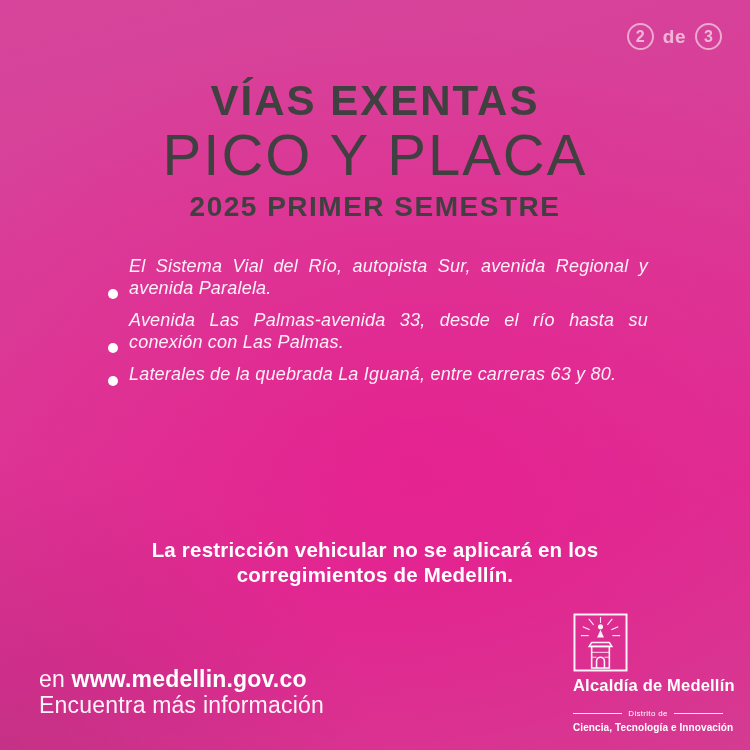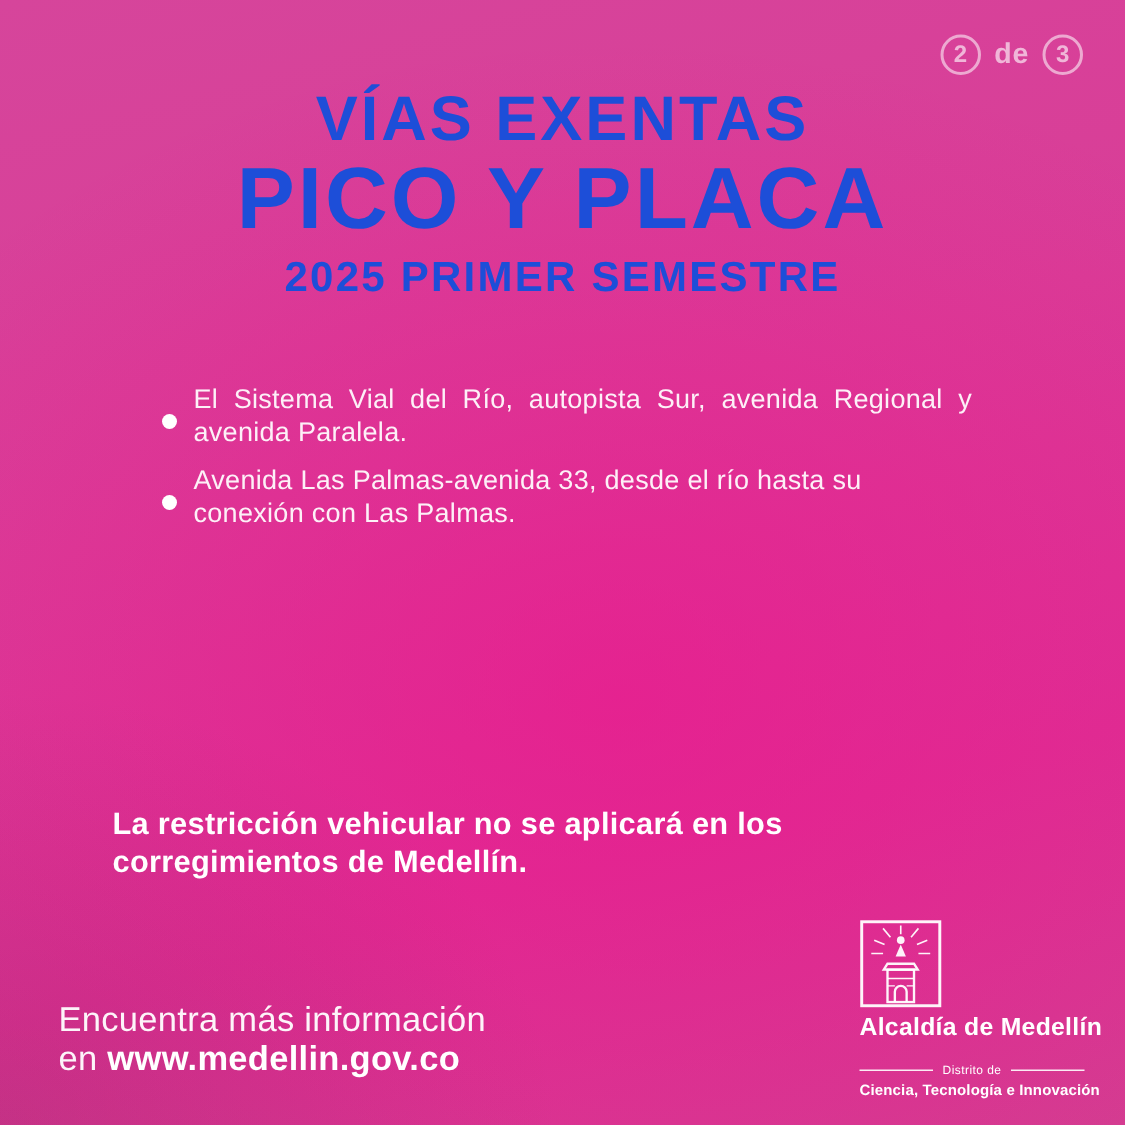--- a/index.html
+++ b/index.html
@@ -37,35 +37,35 @@
     align-items: center;
     justify-content: center;
     font-size: 16px;
     line-height: 1;
   }
   .page-sep { font-size: 19px; letter-spacing: 0.5px; text-align: center; }
 
   
   .title-block {
     position: absolute;
-    top: 58px;
+    top: 80px;
     left: 0;
     width: 750px;
     text-align: center;
-    color: #1d4ed8;
+    color: #404040;
   }
   .title-line1 {
     font-size: 42px;
     font-weight: 800;
     letter-spacing: 2px;
     line-height: 1.0;
   }
   .title-line2 {
     font-size: 58px;
-    font-weight: 700;
+    font-weight: 400;
     letter-spacing: 2px;
     line-height: 1.0;
     margin-top: 4px;
   }
   .title-line3 {
     font-size: 28px;
     font-weight: 800;
     letter-spacing: 1.5px;
     line-height: 1.0;
     margin-top: 9px;
@@ -75,22 +75,23 @@
   .road-list {
     position: absolute;
     top: 256px;
     left: 108px;
     width: 540px;
     list-style: none;
     color: rgba(255,255,255,0.93);
   }
   .road-item {
     display: flex;
-    align-items: center;
+    align-items: flex-end;
     margin-bottom: 11px;
+    font-style: italic;
   }
   .bullet-dot {
     flex: 0 0 auto;
     width: 10px;
     height: 10px;
     border-radius: 50%;
     background: #ffffff;
     margin-top: 6px;
     margin-right: 11px;
   }
@@ -102,21 +103,21 @@
   }
   .road-item:last-child .road-text,
   .road-item:nth-child(4) .road-text { text-align: left; }
 
   
   .notice {
     position: absolute;
     top: 537px;
     left: 75px;
     width: 600px;
-    text-align: left;
+    text-align: center;
     font-size: 20.5px;
     font-weight: bold;
     line-height: 25px;
     letter-spacing: 0.2px;
     color: #ffffff;
   }
 
   
   .footer-info {
     position: absolute;
@@ -193,27 +194,31 @@
 
 <ul class="road-list">
   <li class="road-item">
     <span class="bullet-dot"></span>
     <span class="road-text">El Sistema Vial del Río, autopista Sur, avenida Regional y avenida Paralela.</span>
   </li>
   <li class="road-item">
     <span class="bullet-dot"></span>
     <span class="road-text">Avenida Las Palmas-avenida 33, desde el río hasta su conexión con Las Palmas.</span>
   </li>
+  <li class="road-item">
+    <span class="bullet-dot"></span>
+    <span class="road-text">Laterales de la quebrada La Iguaná, entre carreras 63 y 80.</span>
+  </li>
 </ul>
 
 <div class="notice">La restricción vehicular no se aplicará en los corregimientos de Medellín.</div>
 
 <div class="footer-info">
+  <div><span>en </span><span class="footer-url">www.medellin.gov.co</span></div>
   <div>Encuentra más información</div>
-  <div><span>en </span><span class="footer-url">www.medellin.gov.co</span></div>
 </div>
 
 <div class="logo-block">
   <svg class="logo-emblem" viewBox="0 0 56 60" width="55" height="59" fill="none" stroke="rgba(255,255,255,0.95)" stroke-width="1.6">
     <rect x="1.5" y="1.5" width="53" height="57" stroke-width="2"></rect>
     <g stroke-width="1.1">
       <line x1="28" y1="10" x2="28" y2="4"></line>
       <line x1="21" y1="12" x2="16" y2="6"></line>
       <line x1="35" y1="12" x2="40" y2="6"></line>
       <line x1="17" y1="17" x2="10" y2="14"></line>

